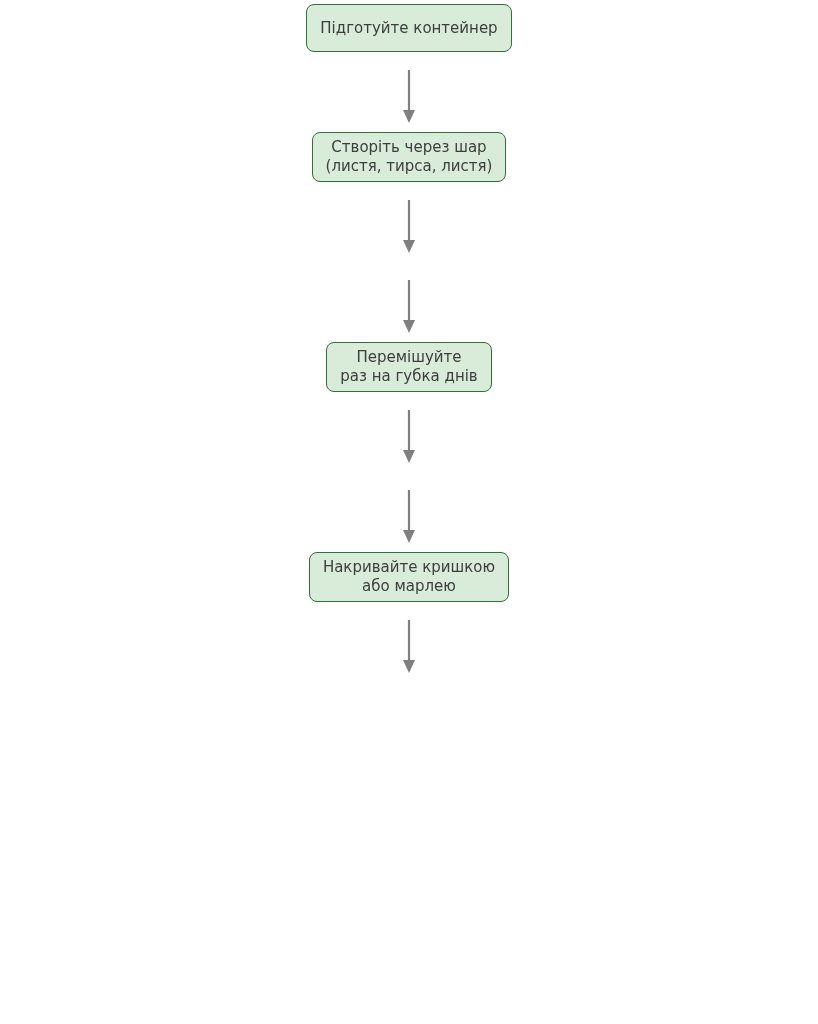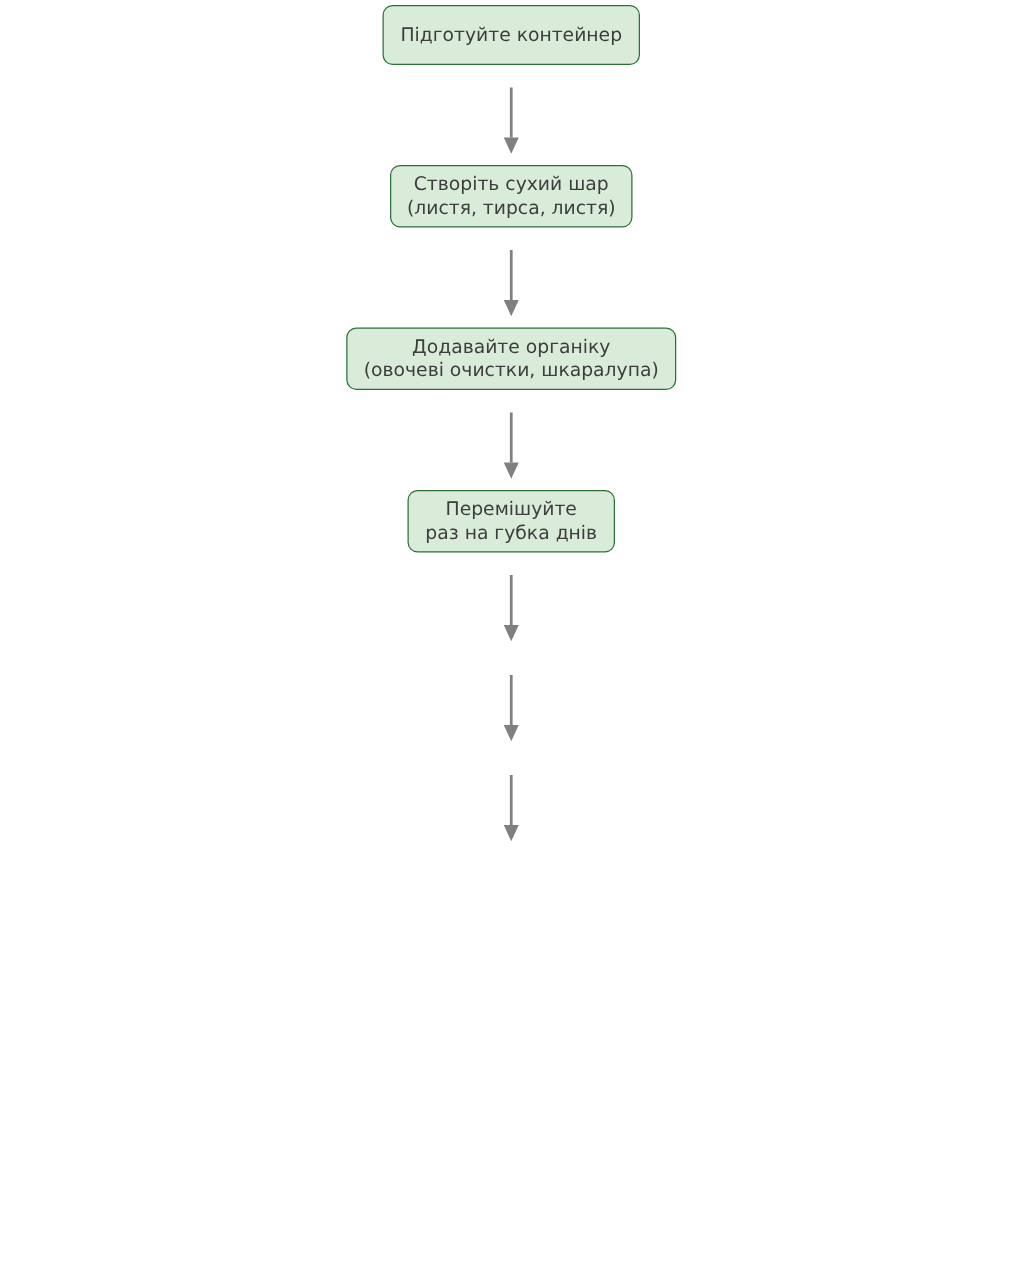--- a/index.html
+++ b/index.html
@@ -42,33 +42,29 @@
   <div class="node">
     <span>Підготуйте контейнер</span>
   </div>
 
   <svg class="arrow" width="20" height="80" viewBox="0 0 20 80">
     <line x1="10" y1="18" x2="10" y2="58"></line>
     <polygon points="4,58 16,58 10,71"></polygon>
   </svg>
 
   <div class="node">
-    <span>Створіть сухий шар</span>
+    <span>Створіть через шар</span>
     <span>(листя, тирса, листя)</span>
   </div>
 
   <svg class="arrow" width="20" height="80" viewBox="0 0 20 80">
     <line x1="10" y1="18" x2="10" y2="58"></line>
     <polygon points="4,58 16,58 10,71"></polygon>
   </svg>
 
-  <div class="node">
-    <span>Додавайте органіку</span>
-    <span>(овочеві очистки, шкаралупа)</span>
-  </div>
 
   <svg class="arrow" width="20" height="80" viewBox="0 0 20 80">
     <line x1="10" y1="18" x2="10" y2="58"></line>
     <polygon points="4,58 16,58 10,71"></polygon>
   </svg>
 
   <div class="node">
     <span>Перемішуйте</span>
     <span>раз на губка днів</span>
   </div>
@@ -77,20 +73,24 @@
     <line x1="10" y1="18" x2="10" y2="58"></line>
     <polygon points="4,58 16,58 10,71"></polygon>
   </svg>
 
 
   <svg class="arrow" width="20" height="80" viewBox="0 0 20 80">
     <line x1="10" y1="18" x2="10" y2="58"></line>
     <polygon points="4,58 16,58 10,71"></polygon>
   </svg>
 
+  <div class="node">
+    <span>Накривайте кришкою</span>
+    <span>або марлею</span>
+  </div>
 
   <svg class="arrow" width="20" height="80" viewBox="0 0 20 80">
     <line x1="10" y1="18" x2="10" y2="58"></line>
     <polygon points="4,58 16,58 10,71"></polygon>
   </svg>
 
 
 </div>
 
 </body></html>

